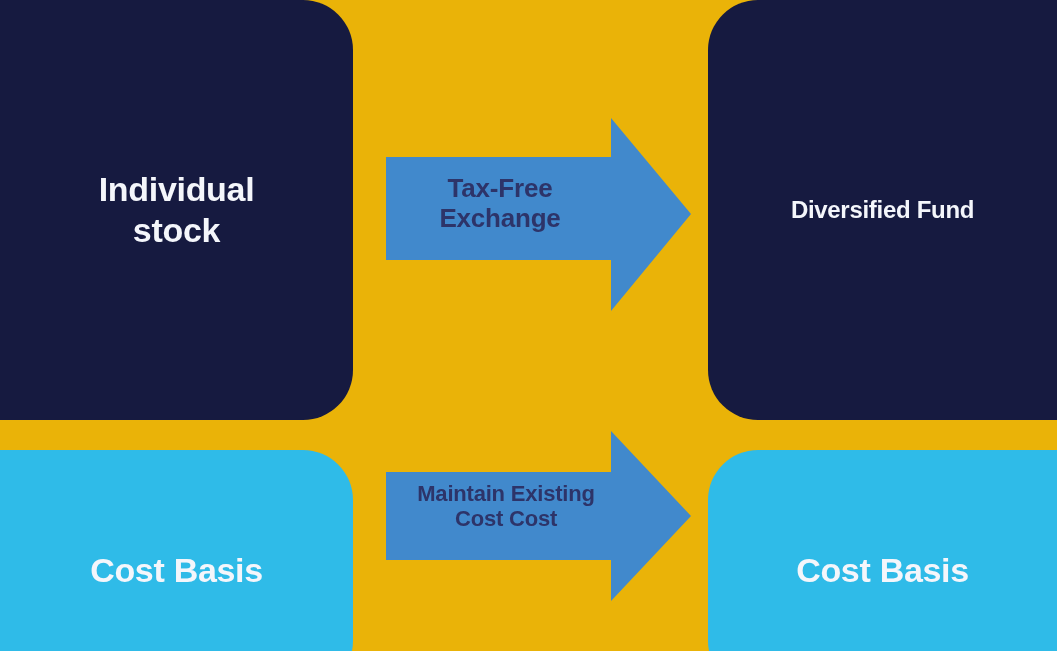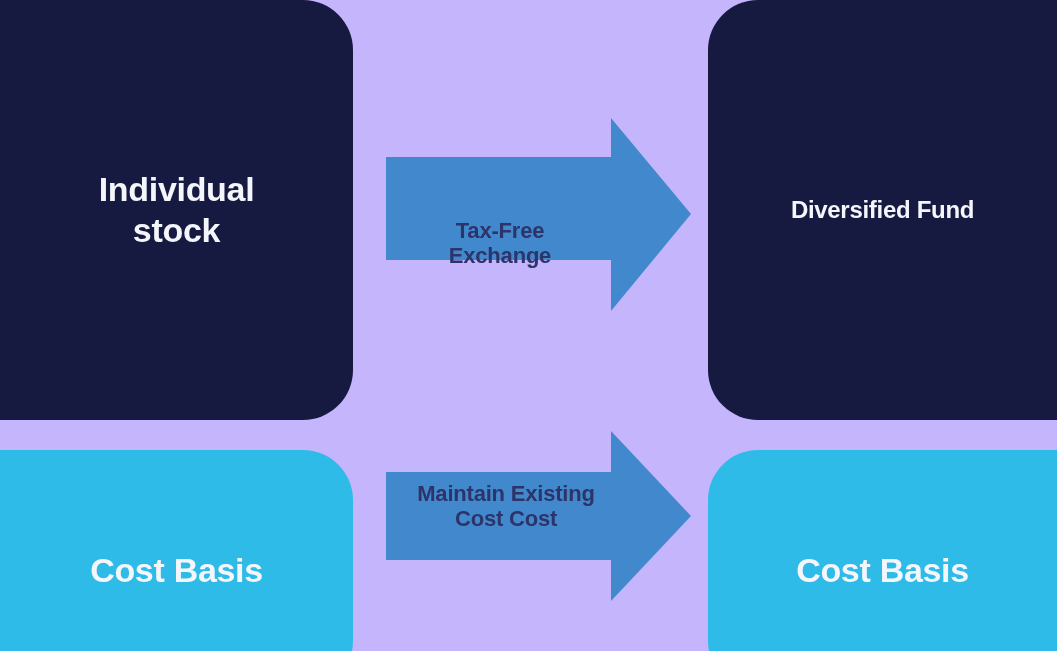--- a/index.html
+++ b/index.html
@@ -11,21 +11,21 @@
     height: 651px;
     background: #4d6670;
     font-family: "Liberation Sans", sans-serif;
     overflow: hidden;
   }
 
   #diagram {
     position: relative;
     width: 1057px;
     height: 651px;
-    background: #c4b5fd;
+    background: #eab308;
   }
 
   
   .box {
     position: absolute;
     display: flex;
     align-items: center;
     justify-content: center;
     text-align: center;
     box-sizing: border-box;
@@ -124,22 +124,21 @@
   #arrow-tax-free-exchange {
     left: 386px;
     top: 118px;
     width: 305px;
     height: 193px;
   }
   #arrow-tax-free-exchange .arrow-label {
     left: 0px;
     top: 56px;
     width: 228px;
-    font-size: 22px;
-    margin-top: 44px;
+    font-size: 26px;
   }
 
   #arrow-maintain-cost-basis {
     left: 386px;
     top: 431px;
     width: 305px;
     height: 170px;
   }
   #arrow-maintain-cost-basis .arrow-label {
     left: 0px;

